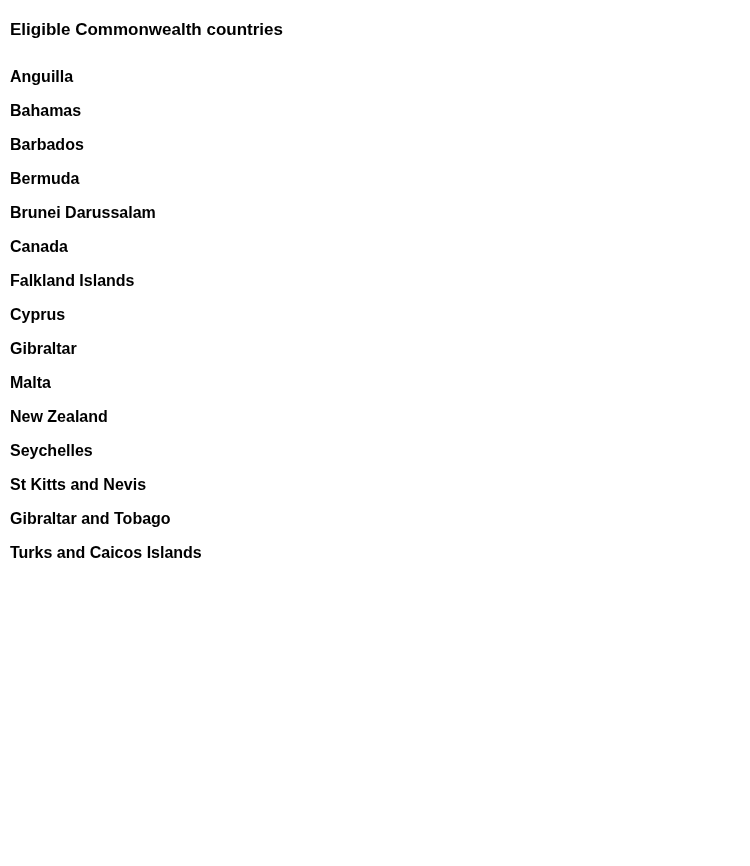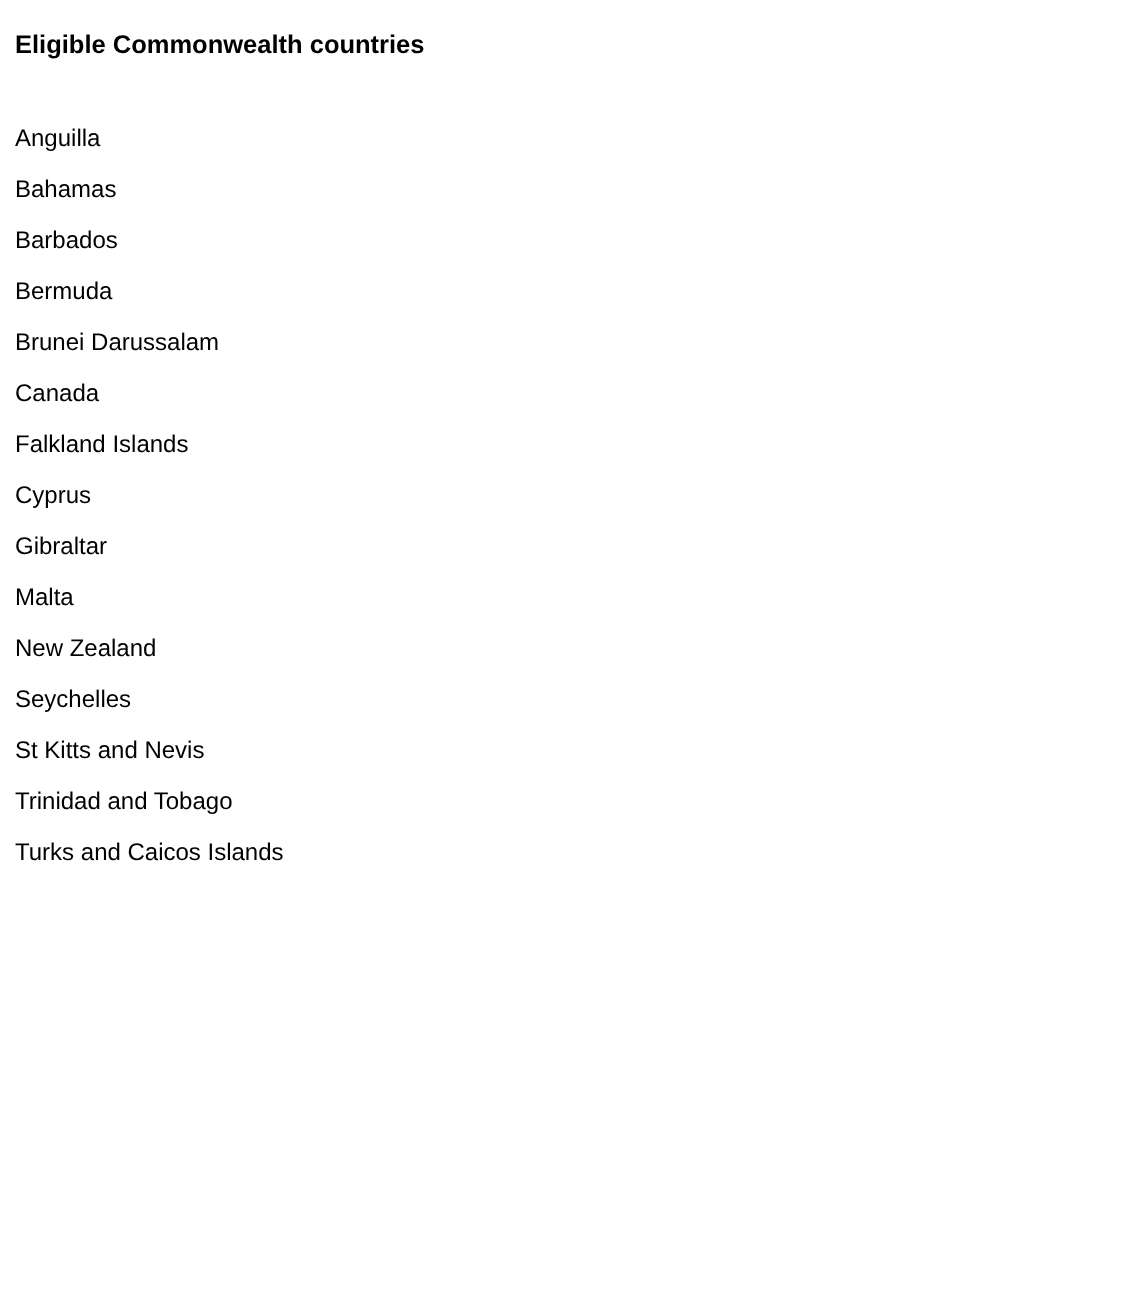--- a/index.html
+++ b/index.html
@@ -14,27 +14,28 @@
       background-color: #ffffff;
       font-family: Arial, sans-serif;
       font-size: 16px;
       color: #000000;
       padding: 20px 10px;
     }
 
     .page-title {
       font-weight: bold;
       font-size: 17px;
-      margin-bottom: 36px;
+      margin-bottom: 20px;
     }
 
     .country-list {
       list-style: none;
       padding: 0;
       margin: 0;
+      font-weight: bold;
     }
 
     .country-list li {
       padding: 5px 0;
       font-size: 16px;
       line-height: 1.5;
     }
   </style>
 </head>
 <body>
@@ -48,15 +49,15 @@
     <li>Bermuda</li>
     <li>Brunei Darussalam</li>
     <li>Canada</li>
     <li>Falkland Islands</li>
     <li>Cyprus</li>
     <li>Gibraltar</li>
     <li>Malta</li>
     <li>New Zealand</li>
     <li>Seychelles</li>
     <li>St Kitts and Nevis</li>
-    <li>Trinidad and Tobago</li>
+    <li>Gibraltar and Tobago</li>
     <li>Turks and Caicos Islands</li>
   </ul>
 
 </body></html>

